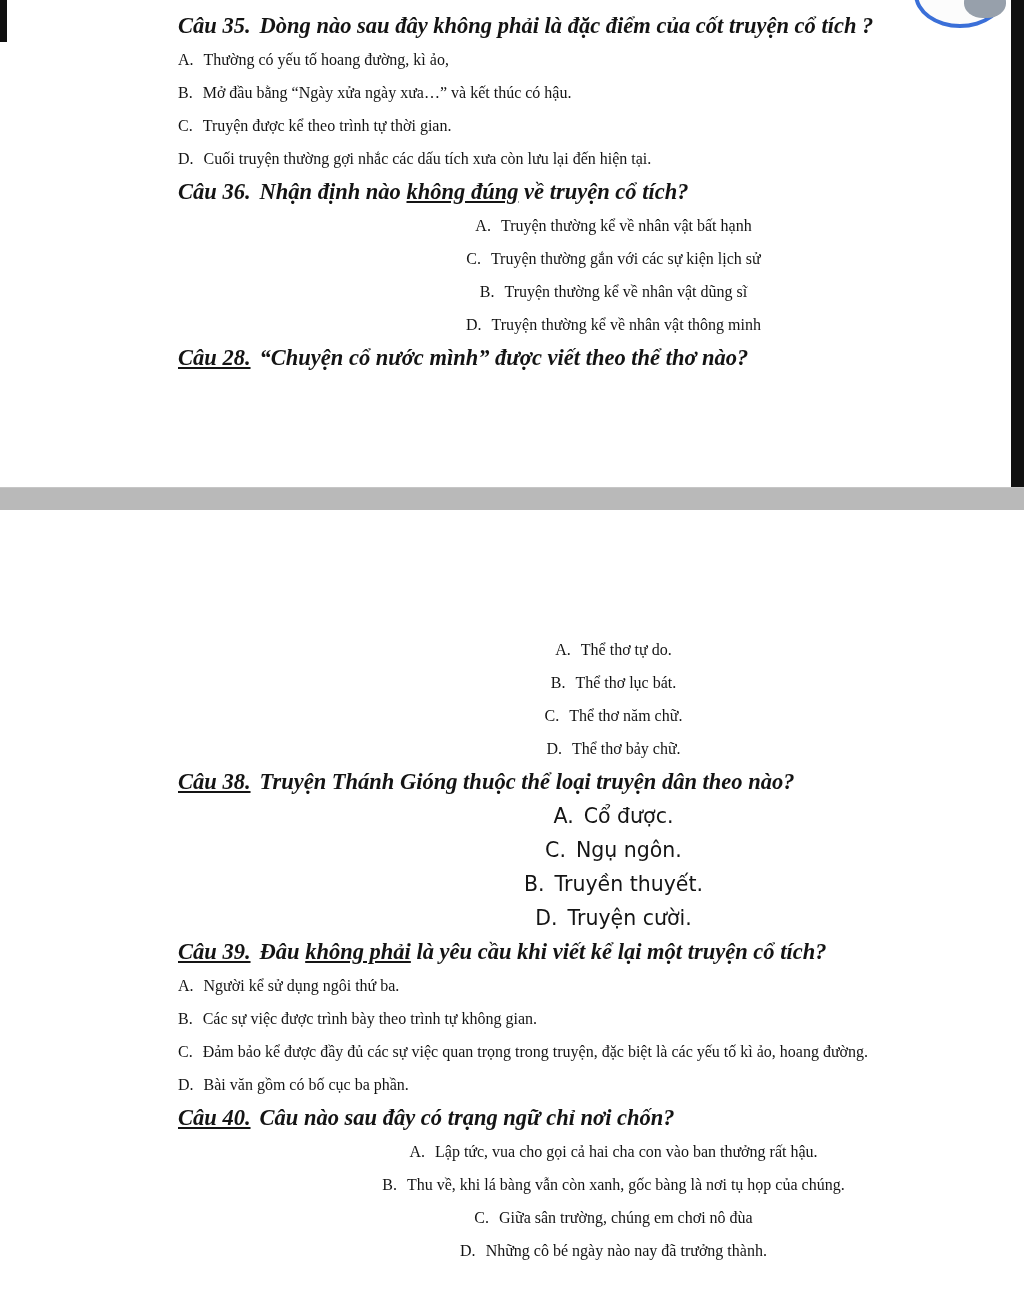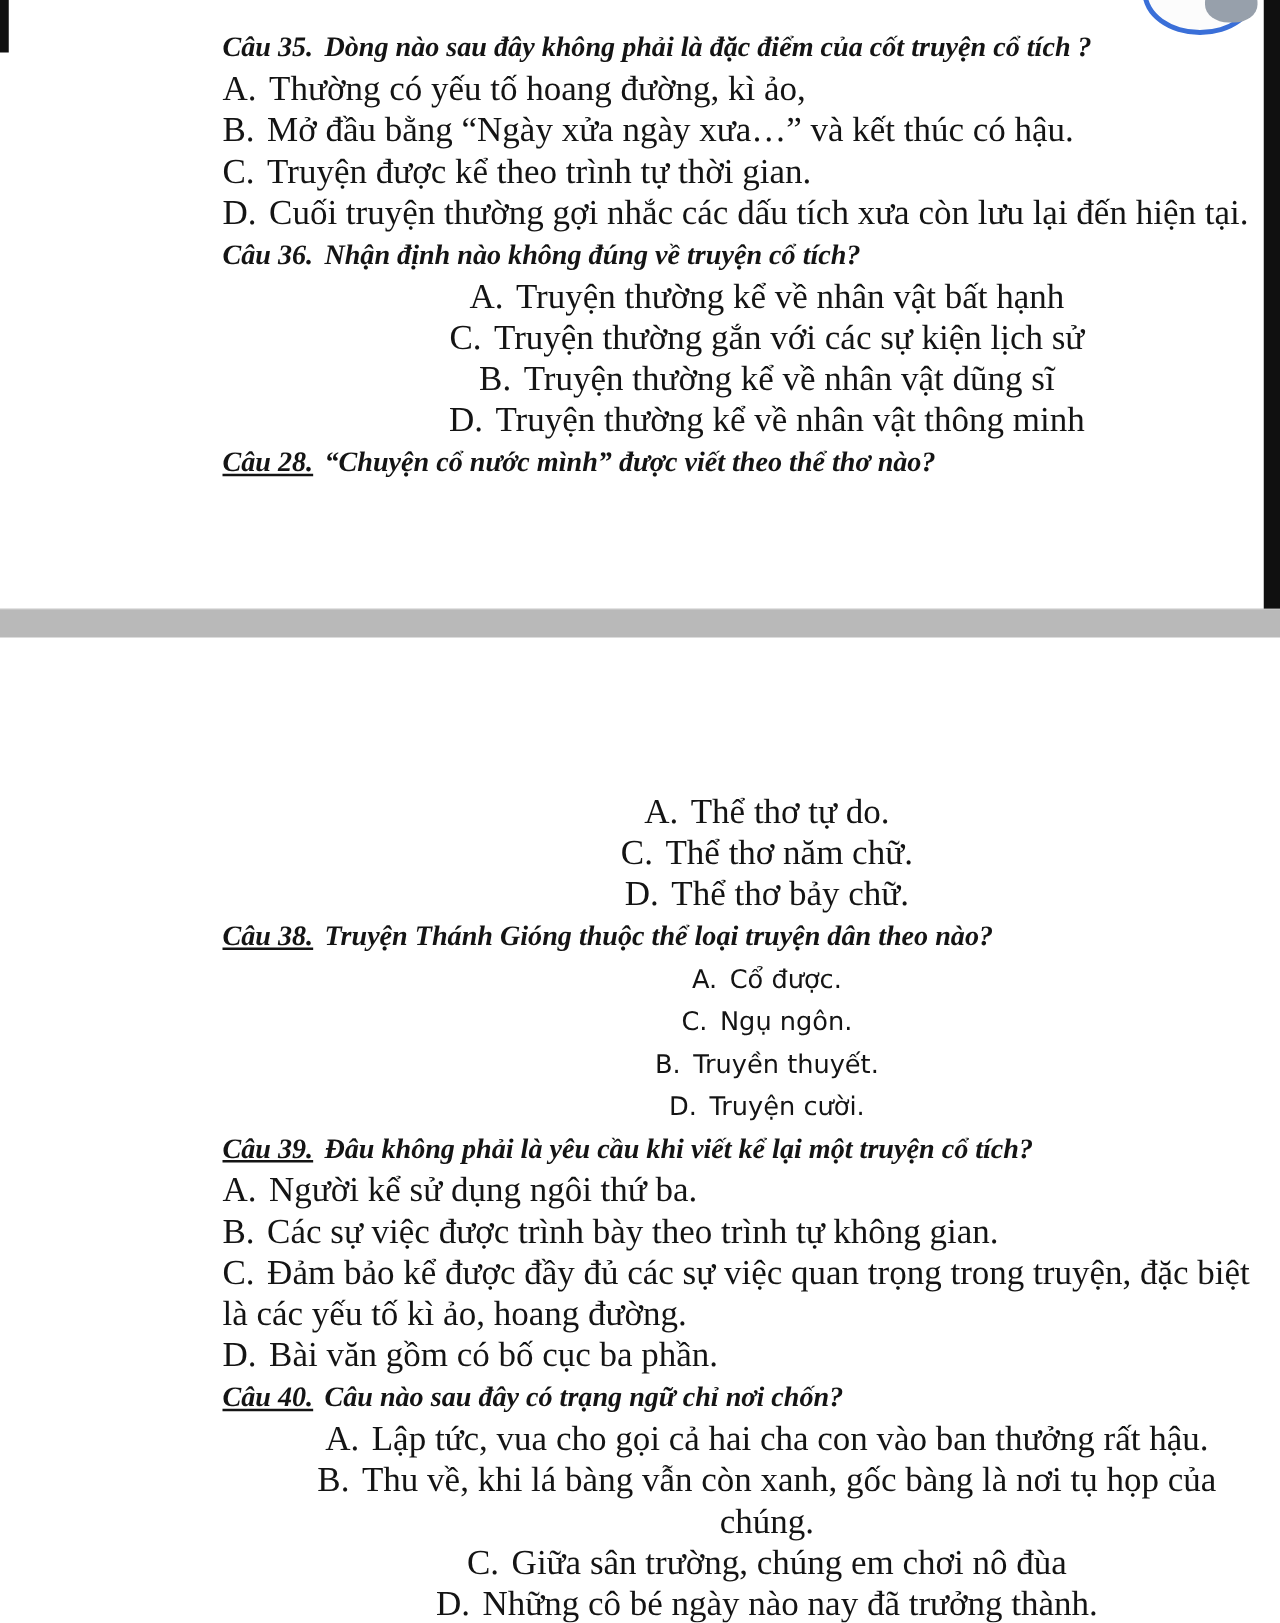--- a/index.html
+++ b/index.html
@@ -13,27 +13,27 @@
   .film-bar-right { position:absolute; top:0; right:0; width:13px; height:488px; background:#101010; }
   .film-notch-left { position:absolute; top:0; left:0; width:7px; height:42px; background:#101010; }
   
   .divider { position:absolute; top:487px; left:0; width:1024px; height:23px; background:#b9b9b9; border-top:1px solid #c6c6c6; }
   
   .logo-clip { position:absolute; top:0; left:902px; width:109px; height:35px; overflow:hidden; }
   .logo-ring { position:absolute; left:12px; top:-40px; width:92px; height:68px; border:4px solid #3a6fd8; border-radius:50%; background:#fcfcfc; }
   .logo-blob { position:absolute; left:62px; top:-14px; width:42px; height:32px; background:#97a0ab; border-radius:50% 50% 45% 45%; }
   
   .text-col { position:absolute; left:178px; width:836px; }
-  #section-top { top:21px; }
+  #section-top { top:9px; }
   #section-bottom { top:633px; }
   .qheader { font-weight:bold; font-style:italic; font-size:22.5px; line-height:34px; }
   .qlabel { margin-right:9px; }
   .qlabel.u { text-decoration:underline; }
-  .tpart.u { }
-  .option { font-size:28px; line-height:33px; }
+  .tpart.u { text-decoration:underline; }
+  .option { font-size:16px; line-height:33px; }
   .option .marker { margin-right:10px; }
   .option.indent { padding-left:35px;text-align:center; }
   .option.sans {
     font-family:"DejaVu Sans","Liberation Sans",sans-serif;
     font-size:20.5px; line-height:34px;
   }
 </style>
 </head>
 <body>
 
@@ -60,20 +60,21 @@
       <div class="option indent"><span class="marker">B.</span><span class="otext">Truyện thường kể về nhân vật dũng sĩ</span></div>
       <div class="option indent"><span class="marker">D.</span><span class="otext">Truyện thường kể về nhân vật thông minh</span></div>
     </div>
     <div class="question">
       <div class="qheader"><span class="qlabel u">Câu 28.</span><span class="tpart">“Chuyện cổ nước mình” được viết theo thể thơ nào?</span></div>
     </div>
   </div>
 <div id="section-bottom" class="text-col">
     <div class="question">
       <div class="option indent"><span class="marker">A.</span><span class="otext">Thể thơ tự do.</span></div>
+      <div class="option indent"><span class="marker">B.</span><span class="otext">Thể thơ lục bát.</span></div>
       <div class="option indent"><span class="marker">C.</span><span class="otext">Thể thơ năm chữ.</span></div>
       <div class="option indent"><span class="marker">D.</span><span class="otext">Thể thơ bảy chữ.</span></div>
     </div>
     <div class="question">
       <div class="qheader"><span class="qlabel u">Câu 38.</span><span class="tpart">Truyện Thánh Gióng thuộc thể loại truyện dân theo nào?</span></div>
       <div class="option indent sans"><span class="marker">A.</span><span class="otext">Cổ được.</span></div>
       <div class="option indent sans"><span class="marker">C.</span><span class="otext">Ngụ ngôn.</span></div>
       <div class="option indent sans"><span class="marker">B.</span><span class="otext">Truyền thuyết.</span></div>
       <div class="option indent sans"><span class="marker">D.</span><span class="otext">Truyện cười.</span></div>
     </div>

